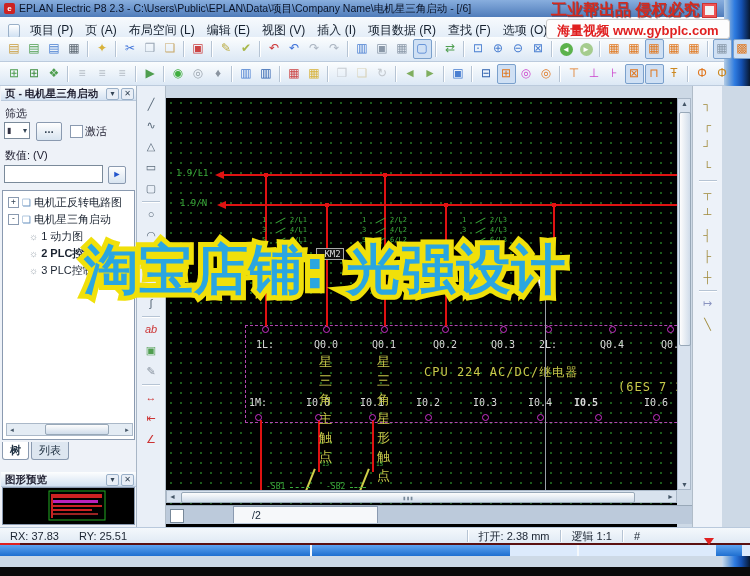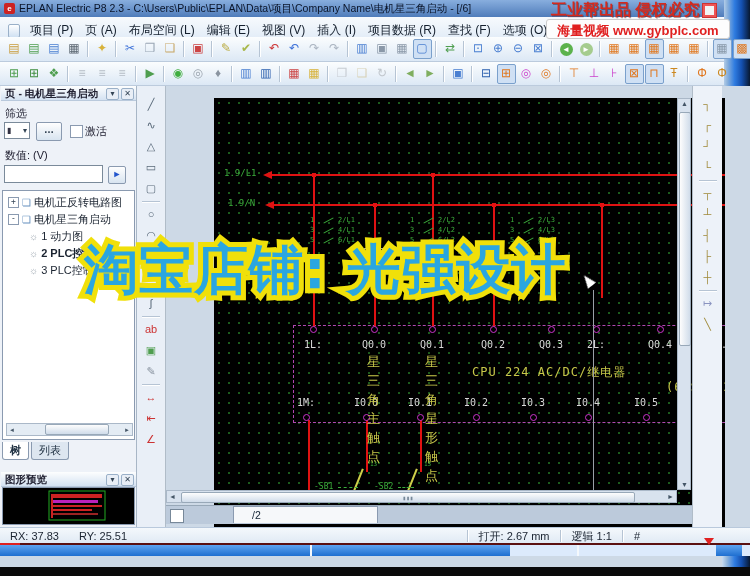--- a/index.html
+++ b/index.html
@@ -54,21 +54,21 @@
   .ltab.active{background:#fff;font-weight:bold;}
   #prevbox{position:absolute;left:2px;top:401px;width:133px;height:38px;background:#000;border:1px solid #8a9ab0;box-sizing:border-box;}
   
   .strip{position:absolute;top:0;height:441px;background:#e9eff7;box-sizing:border-box;}
   #lstrip{left:137px;width:29px;border-right:1px solid #b0bcc8;}
   #rstrip{left:692px;width:30px;border-left:1px solid #b0bcc8;background:#edf2f9;}
   .vbtn{width:21px;height:18px;margin:1px auto;text-align:center;font-size:11px;line-height:17px;border:1px solid transparent;border-radius:2px;}
   .hsep{display:block;width:18px;height:1px;background:#b6c4d4;border-bottom:1px solid #fff;margin:2px auto;}
   
   #canvas{position:absolute;left:166px;top:12px;width:511px;height:436px;background-color:#000;
-    background-image:radial-gradient(circle,#1d5a1d 0.8px,rgba(0,0,0,0) 1.4px);background-size:10px 10px;overflow:hidden;margin-left:48px;}
+    background-image:radial-gradient(circle,#1d5a1d 0.8px,rgba(0,0,0,0) 1.4px);background-size:10px 10px;overflow:hidden;}
   .vwire{position:absolute;width:2px;background:#e01212;}
   .hwire{position:absolute;height:2px;background:#e01212;}
   .dot{position:absolute;width:4px;height:4px;background:#e01212;}
   .arrowl{position:absolute;width:0;height:0;border-top:4px solid transparent;border-bottom:4px solid transparent;border-right:9px solid #e01212;}
   .glab{position:absolute;color:#3cae3c;font:9px "DejaVu Sans Mono",monospace;white-space:nowrap;}
   .wlab{position:absolute;color:#d8d8d8;font:10px "DejaVu Sans Mono",monospace;width:40px;text-align:center;white-space:nowrap;}
   .ylab{position:absolute;color:#c8c84a;font:12px "DejaVu Sans Mono",monospace;letter-spacing:1px;white-space:nowrap;}
   .term{position:absolute;width:5px;height:5px;border:1px solid #cc33cc;border-radius:50%;background:#000;}
   .plcbox{position:absolute;left:79px;top:227px;width:540px;height:96px;border:1px dashed #b048b0;}
   .vtext{position:absolute;width:15px;color:#c8c84a;font:13px "Liberation Sans",sans-serif;line-height:19px;text-align:center;word-break:break-all;}
@@ -321,21 +321,21 @@
           <div class="vbtn"><span style="color: rgb(90, 106, 122);">▭</span></div>
           <div class="vbtn"><span style="color: rgb(90, 106, 122);">▢</span></div>
           <i class="hsep"></i>
           <div class="vbtn"><span style="color: rgb(90, 106, 122);">○</span></div>
           <div class="vbtn"><span style="color: rgb(90, 106, 122);">◠</span></div>
           <div class="vbtn"><span style="color: rgb(90, 106, 122);">◯</span></div>
           <div class="vbtn"><span style="color: rgb(90, 106, 122);">◔</span></div>
           <i class="hsep"></i>
           <div class="vbtn"><span style="color: rgb(90, 106, 122);">ʃ</span></div>
           <i class="hsep"></i>
-          <div class="vbtn"><span style="color: rgb(204, 51, 51);">ab</span></div>
+          <div class="vbtn"><span style="color: rgb(204, 51, 51); font-style: italic;">ab</span></div>
           <div class="vbtn"><span style="color: rgb(79, 158, 79);">▣</span></div>
           <div class="vbtn"><span style="color: rgb(138, 148, 160);">✎</span></div>
           <i class="hsep"></i>
           <div class="vbtn"><span style="color: rgb(204, 51, 51);">↔</span></div>
           <div class="vbtn"><span style="color: rgb(204, 51, 51);">⇤</span></div>
           <div class="vbtn"><span style="color: rgb(204, 51, 51);">∠</span></div>
         </div>
       </div>
 
     <div id="canvas">
@@ -409,21 +409,21 @@
           <div class="wlab" style="left: 132px; top: 299px;">I0.0</div>
           <div class="term" style="left: 203px; top: 316px;"></div>
           <div class="wlab" style="left: 186px; top: 299px;">I0.1</div>
           <div class="term" style="left: 259px; top: 316px;"></div>
           <div class="wlab" style="left: 242px; top: 299px;">I0.2</div>
           <div class="term" style="left: 316px; top: 316px;"></div>
           <div class="wlab" style="left: 299px; top: 299px;">I0.3</div>
           <div class="term" style="left: 371px; top: 316px;"></div>
           <div class="wlab" style="left: 354px; top: 299px;">I0.4</div>
           <div class="term" style="left: 429px; top: 316px;"></div>
-          <div class="wlab" style="left: 412px; top: 299px;">I0.5</div>
+          <div class="wlab" style="left: 400px; top: 299px; font-weight: bold;">I0.5</div>
           <div class="term" style="left: 487px; top: 316px;"></div>
           <div class="wlab" style="left: 470px; top: 299px;">I0.6</div>
           <div class="vtext" style="left: 152px; top: 254px;">星三角主触点</div>
           <div class="vtext" style="left: 210px; top: 254px;">星三角星形触点</div>
           <div class="swstroke" style="left: 143px; top: 370px;"></div>
           <div class="swstroke" style="left: 197px; top: 370px;"></div>
           <div class="glab" style="left: 100px; top: 384px; font-size: 8px;">-SB1</div>
           <div class="glab" style="left: 160px; top: 384px; font-size: 8px;">-SB2</div>
           <div class="sbdash" style="left: 124px; top: 389px; width: 20px;"></div>
           <div class="sbdash" style="left: 184px; top: 389px; width: 16px;"></div>
@@ -470,21 +470,21 @@
           <div class="vbtn"><span style="color: rgb(160, 138, 58);">╲</span></div>
         </div>
       </div>
   </div>
 
   <div id="statusbar">
     <span class="sfield">RX: 37.83</span>
     <span class="sfield">RY: 25.51</span>
     <span style="flex:1"></span>
     <span class="sdiv"></span>
-    <span class="sfield">打开: 2.67 mm</span>
+    <span class="sfield">打开: 2.38 mm</span>
     <span class="sdiv"></span>
     <span class="sfield">逻辑 1:1</span>
     <span class="sdiv"></span>
     <span class="sfield">#</span>
     <span style="width:100px"></span>
   </div>
 
   <div id="redline">
       <span class="seg"></span>
     </div>

